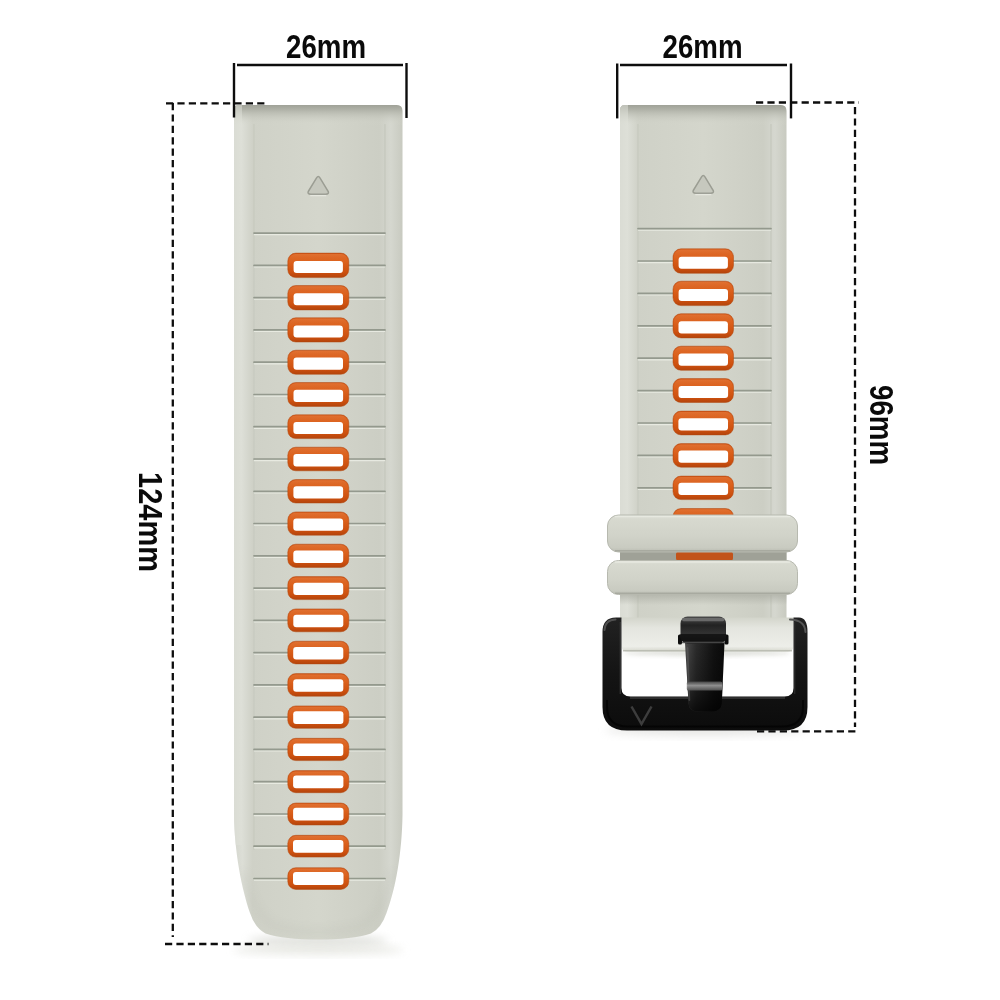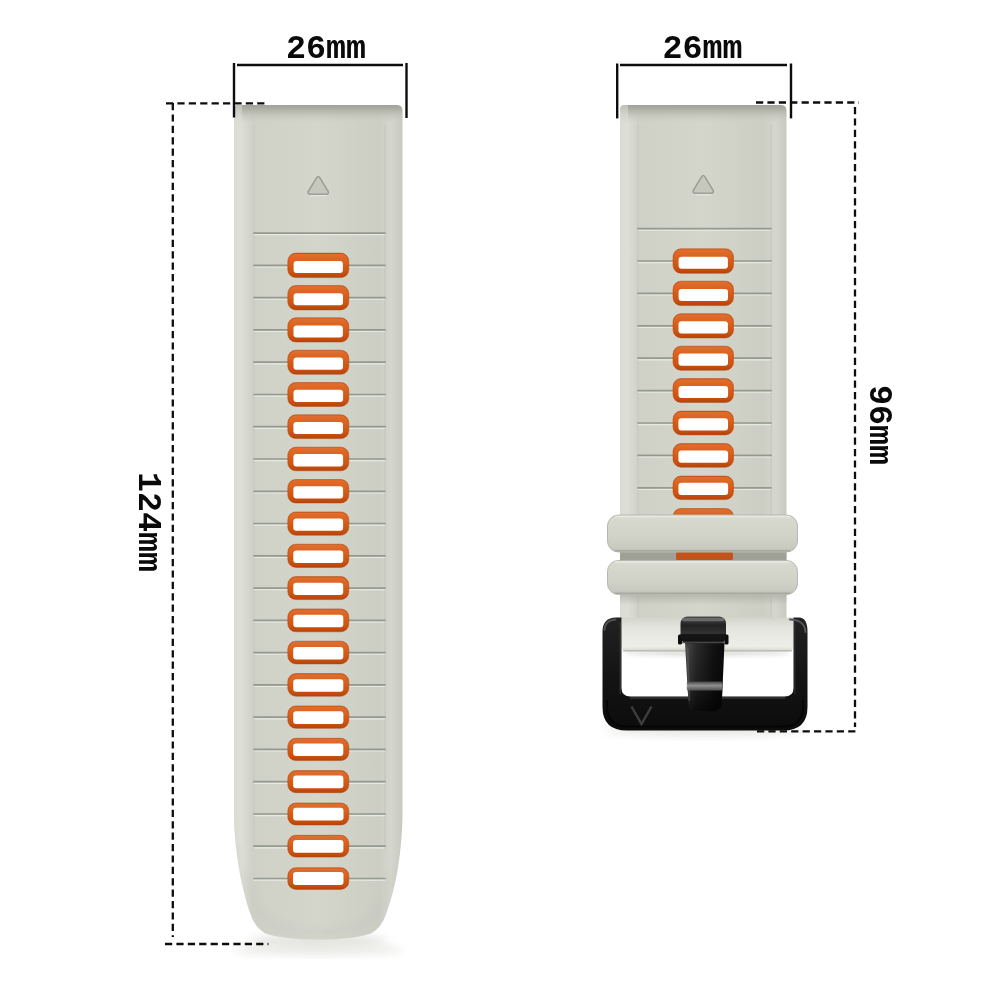--- a/index.html
+++ b/index.html
@@ -1,12 +1,12 @@
 <!DOCTYPE html>
-<html><head><meta charset="utf-8"><style>html,body{margin:0;padding:0;background:#ffffff;}#wrap{position:relative;width:1000px;height:1000px;background:#ffffff;overflow:hidden;font-family:Liberation Mono, monospace;}</style></head><body>
+<html><head><meta charset="utf-8"><style>html,body{margin:0;padding:0;background:#ffffff;}#wrap{position:relative;width:1000px;height:1000px;background:#ffffff;overflow:hidden;font-family:Liberation Sans, sans-serif;}</style></head><body>
 <div id="wrap"><svg width="1000" height="1000" viewBox="0 0 1000 1000">
       <defs>
         <linearGradient id="gStrapL" x1="0" y1="0" x2="1" y2="0">
           <stop offset="0" stop-color="#d5d7cf"></stop>
           <stop offset="0.05" stop-color="#dcded6"></stop>
           <stop offset="0.11" stop-color="#cfd1c7"></stop>
           <stop offset="0.5" stop-color="#d4d6cc"></stop>
           <stop offset="0.86" stop-color="#cccec4"></stop>
           <stop offset="0.93" stop-color="#d5d7cf"></stop>
           <stop offset="1" stop-color="#c8cac0"></stop>

